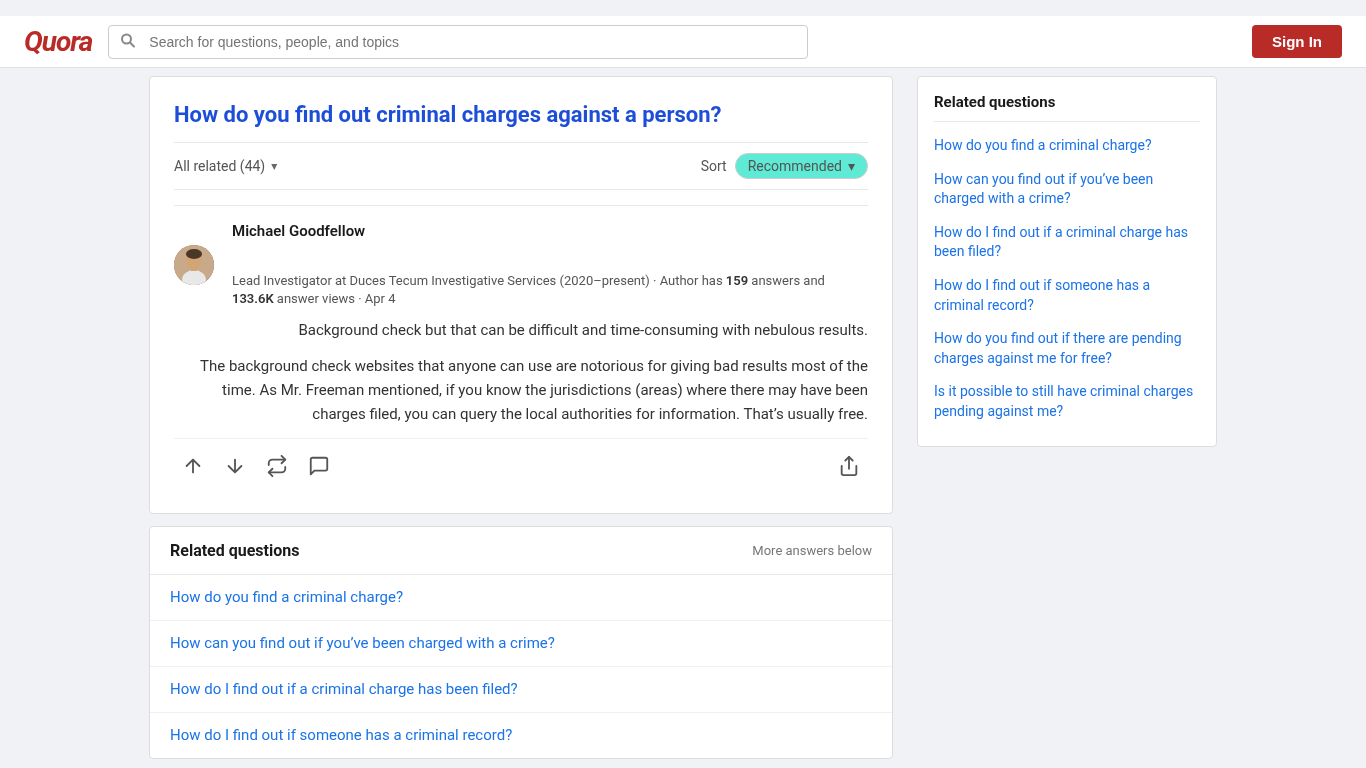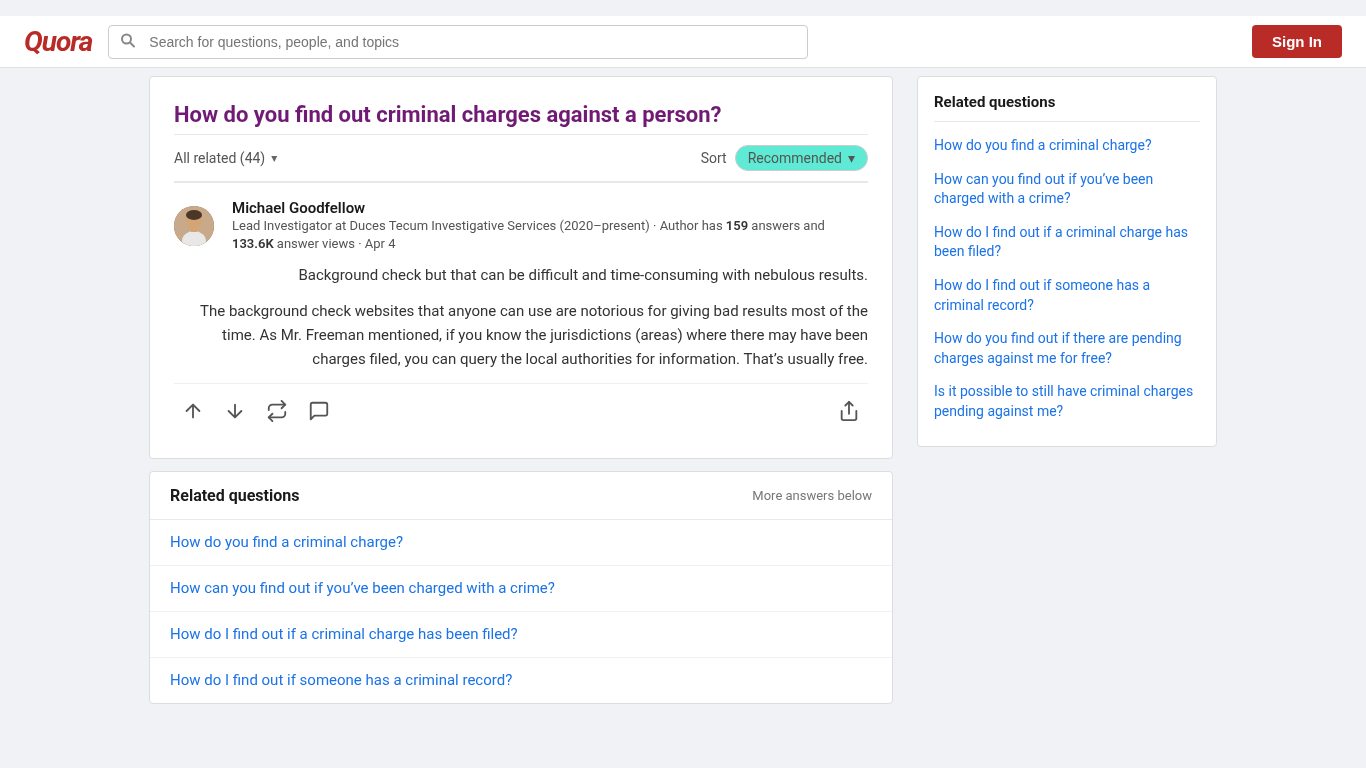--- a/index.html
+++ b/index.html
@@ -86,34 +86,34 @@
     .question-card {
       background: #fff;
       border: 1px solid #ddd;
       border-radius: 4px;
       padding: 24px 24px 0 24px;
       margin-bottom: 0;
     }
     .question-title {
       font-size: 22px;
       font-weight: 700;
-      color: #701a75;
-      margin-bottom: 4px;
+      color: #1d4ed8;
+      margin-bottom: 12px;
       line-height: 1.3;
     }
 
     
     .filter-bar {
       display: flex;
       align-items: center;
       justify-content: space-between;
       border-top: 1px solid #e8e8e8;
       border-bottom: 1px solid #e8e8e8;
       padding: 10px 0;
-      margin: 0 0 0 0;
+      margin: 0 0 15px 0;
       gap: 22px;
     }
     .all-related {
       display: flex;
       align-items: center;
       gap: 6px;
       font-size: 14px;
       color: #555;
       cursor: pointer;
     }
@@ -171,20 +171,21 @@
     .author-name {
       font-weight: 600;
       font-size: 15px;
       color: #1a1a1a;
       cursor: pointer;
     }
     .author-meta {
       font-size: 13px;
       color: #555;
       line-height: 1.4;
+      margin-top: 32px;
     }
     .author-meta strong { font-weight: 600; color: #333; }
     .answer-text {
       font-size: 15px;
       color: #333;
       line-height: 1.6;
       margin-bottom: 12px;
     }
     .answer-text p { margin-bottom: 12px; text-align: right; }
     .answer-text p:last-child { margin-bottom: 0; }

